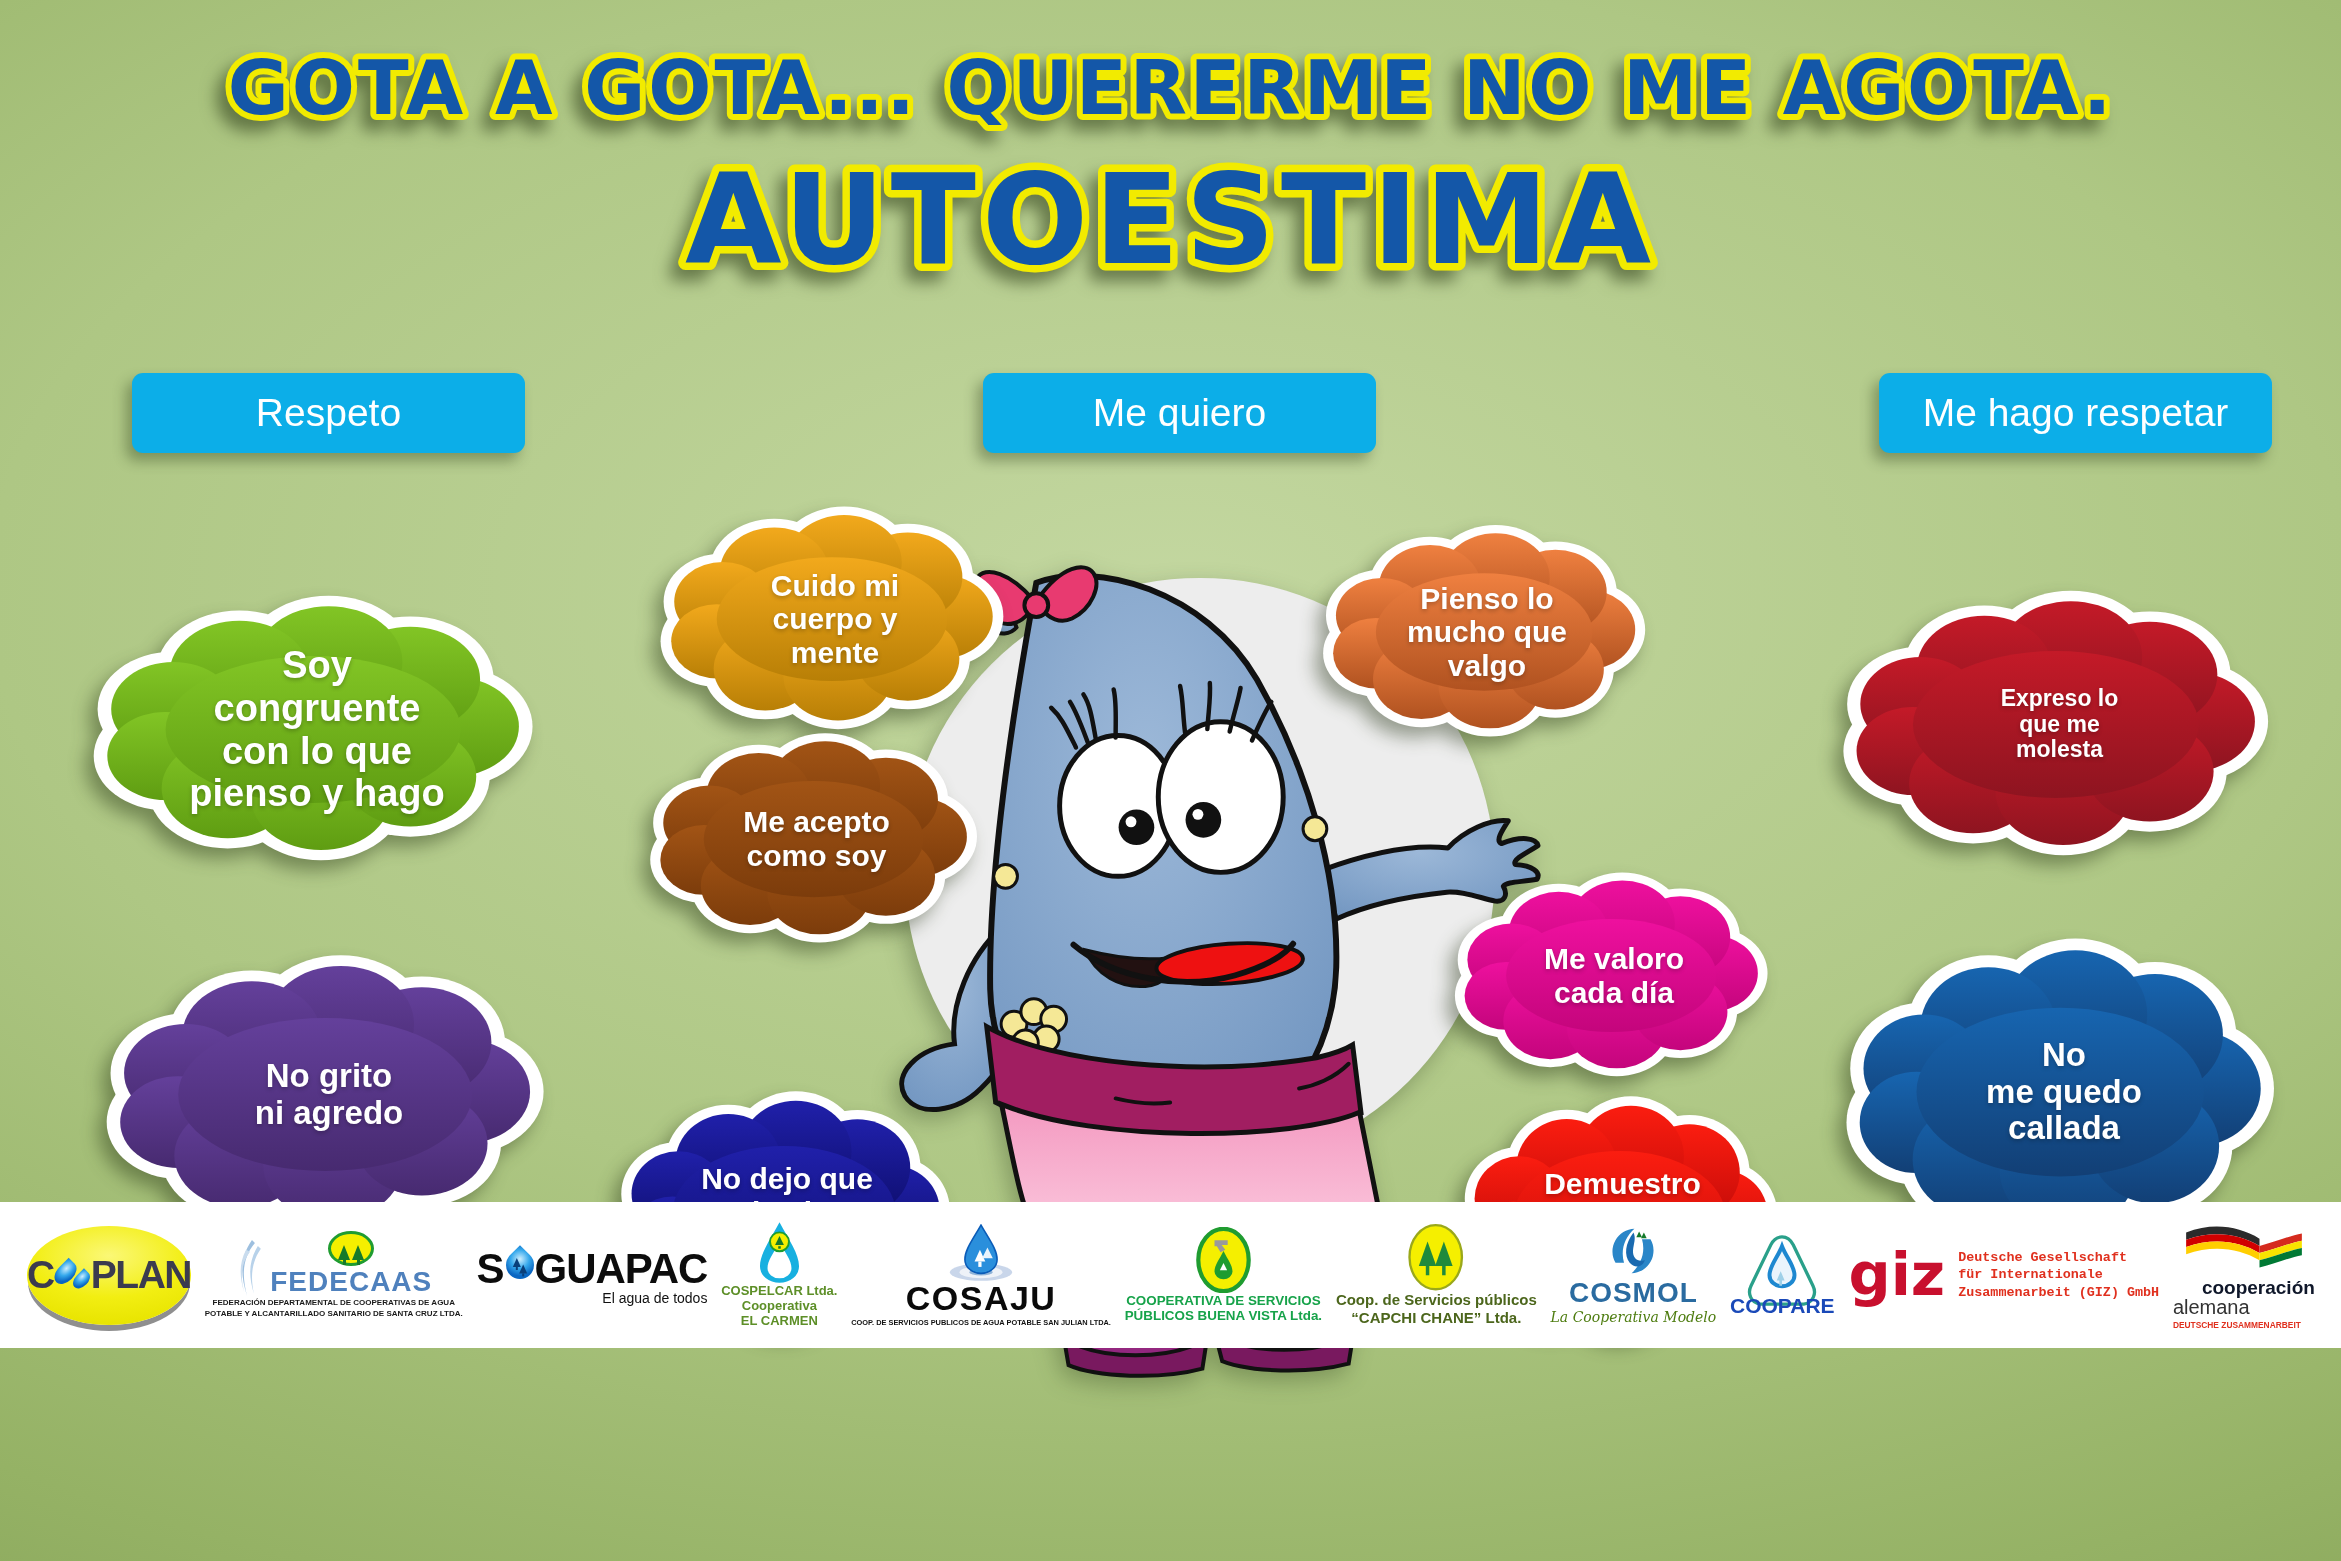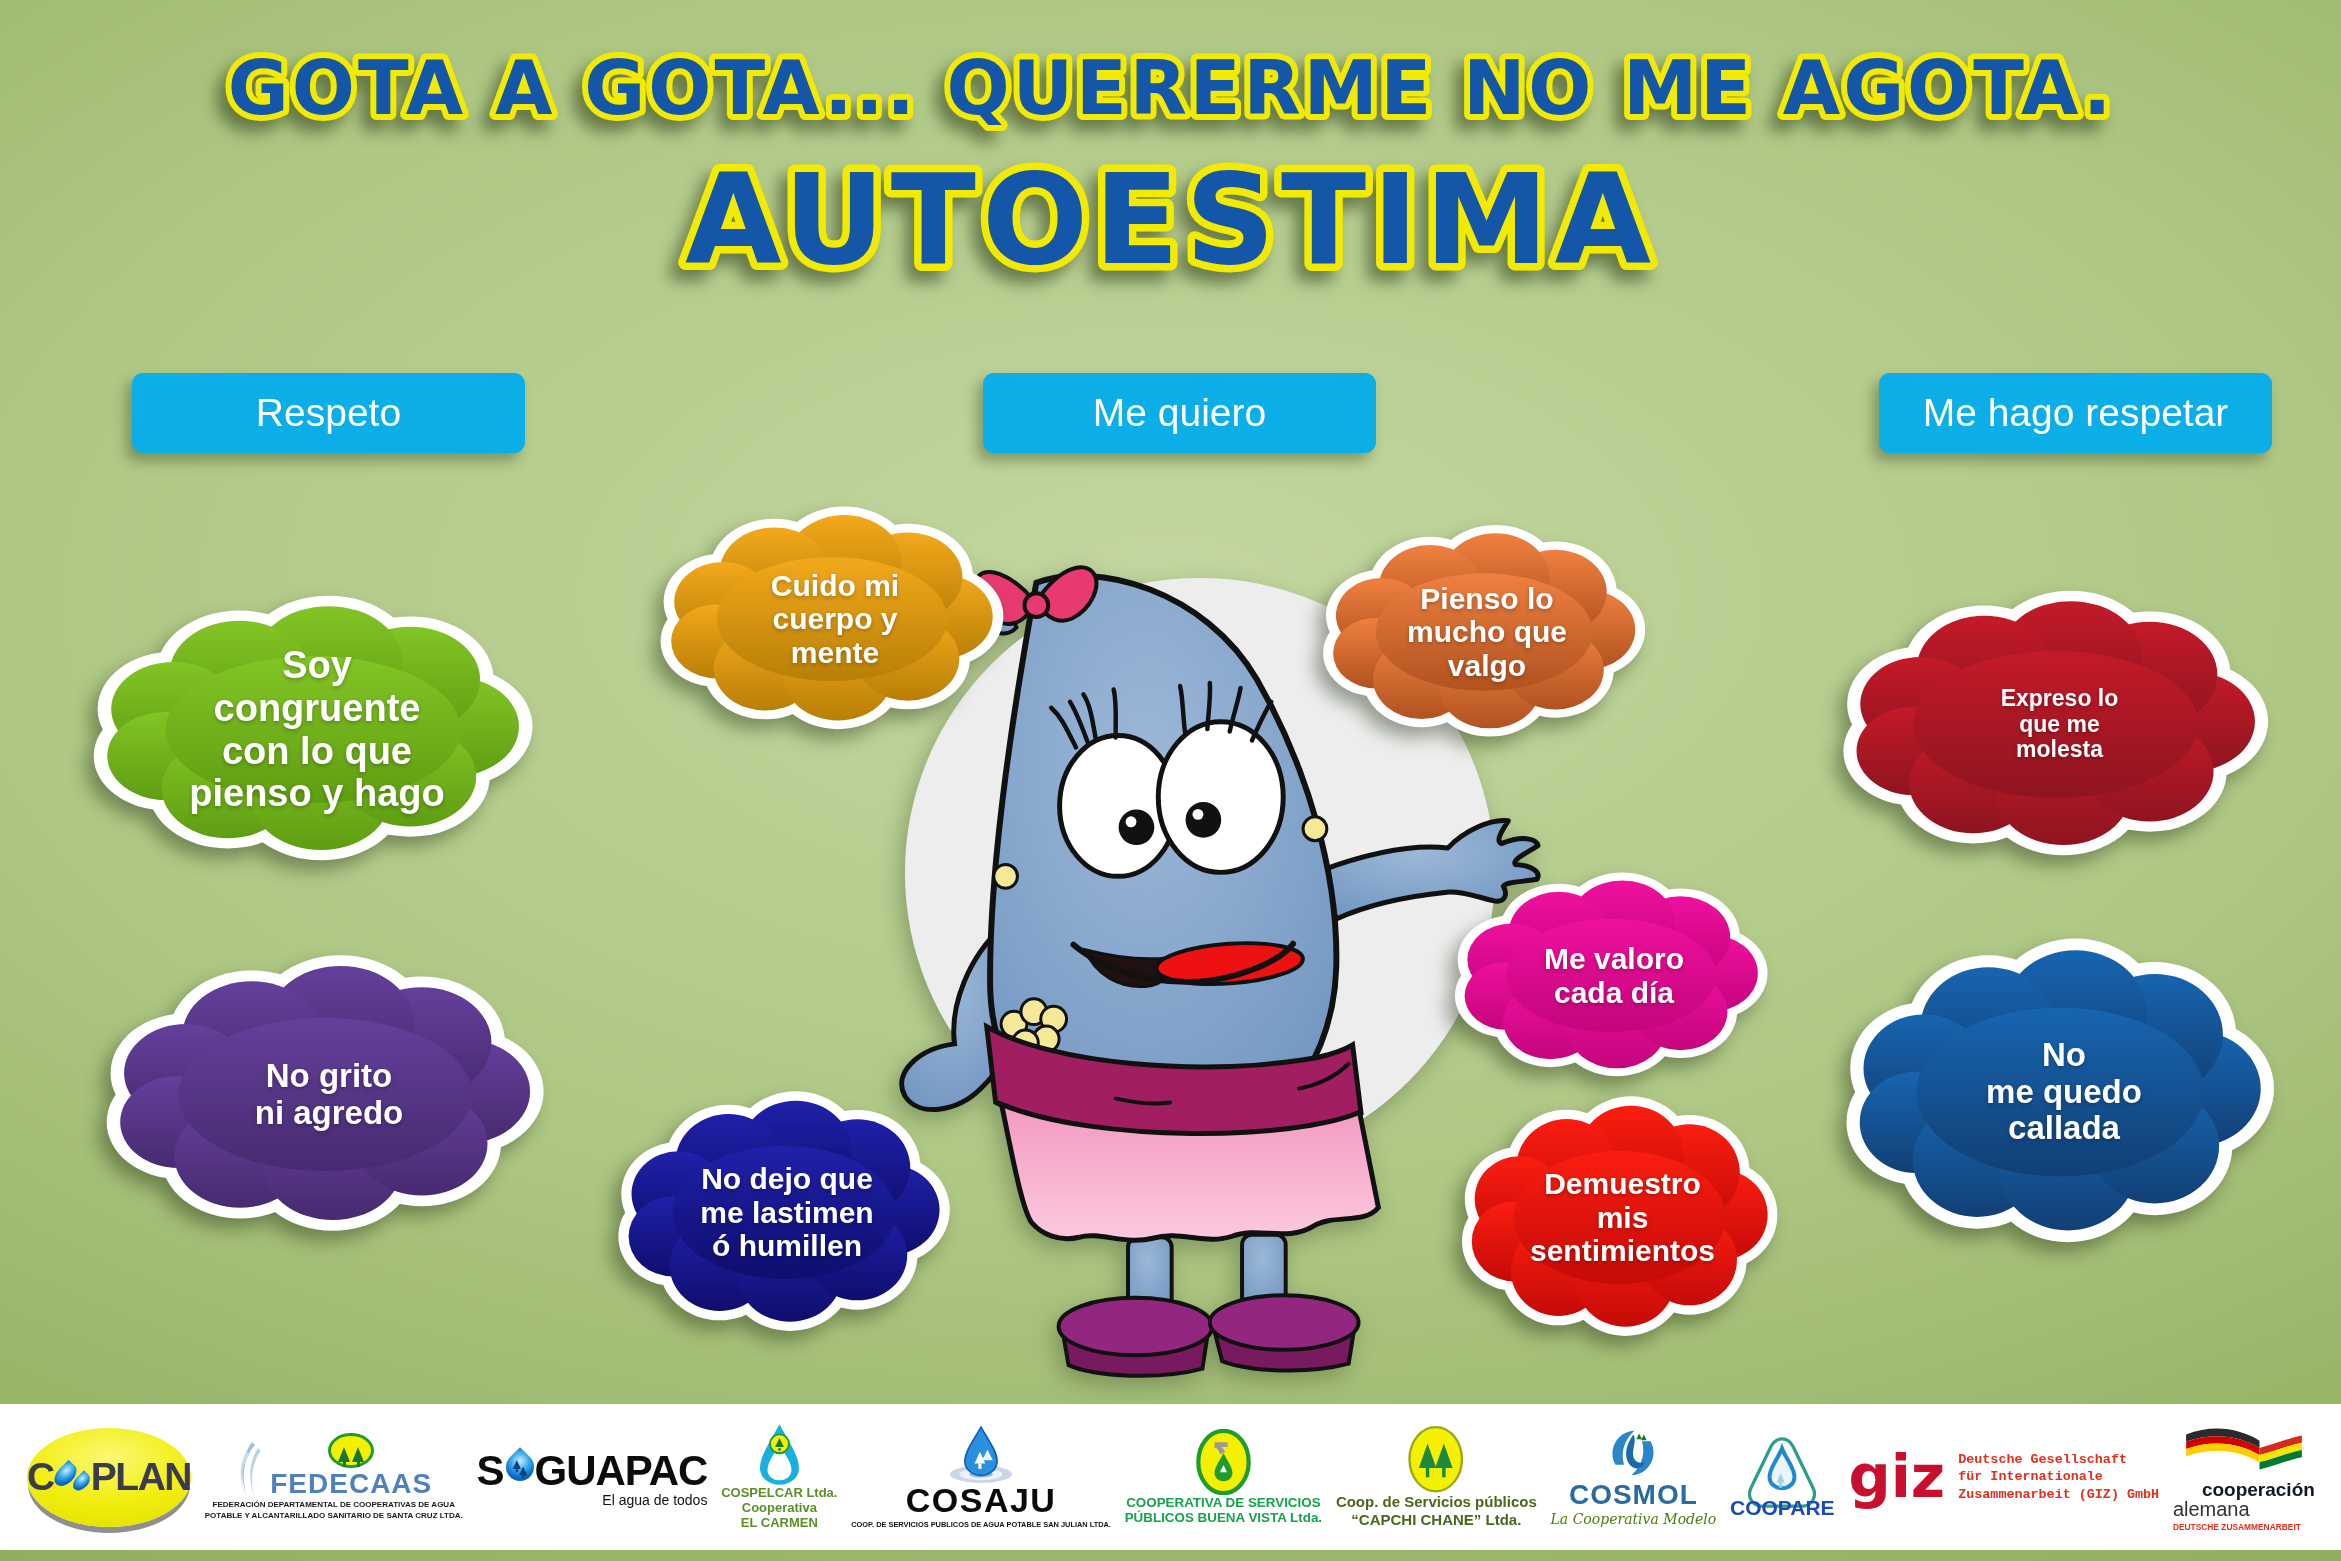--- a/index.html
+++ b/index.html
@@ -1,21 +1,21 @@
 <!DOCTYPE html>
 <html style="--bar: #0caee8; --title_fill: #1457a8; --title_stroke: #f2eb00; --soy_top: #82c525; --soy_bot: #5f9d12; --grito_top: #64409b; --grito_bot: #472a70; --cuido_top: #f2a91c; --cuido_bot: #b87f06; --acepto_top: #a25415; --acepto_bot: #7c3c0b; --dejo_top: #2020aa; --dejo_bot: #0e0e6e; --pienso_top: #ef8040; --pienso_bot: #b05220; --valoro_top: #ee109e; --valoro_bot: #c4057c; --demuestro_top: #fb1d10; --demuestro_bot: #c40b08; --expreso_top: #c41a28; --expreso_bot: #8e1420; --callada_top: #1765b0; --callada_bot: #123f75; --body: #6d92be; --body_light: #9cb8d8; --sash: #a11e61; --skirt: #f49ac1; --skirt_light: #fbc9de; --shoes: #93277f; --shoes_dark: #79195f; --bow: #e83a70; --beads: #f5e896; --lips: #ee1111; --circle_bg: #ededed;font-size:8px"><head>
 <meta charset="utf-8">
 <style>
   html,body{margin:0;padding:0;}
   body{
     width:2342px;height:1562px;overflow:hidden;
     font-family:"Liberation Sans",sans-serif;
     background:radial-gradient(120% 95% at 50% 38%, #c3d7a0 0%, #aec784 42%, #95b265 72%, #7d9a50 100%);
   }
-  #stage{position:relative;width:2342px;height:1550px;}
+  #stage{position:relative;width:2342px;height:1348px;}
 
   
   .titles{position:absolute;left:0;top:0;z-index:1;
     filter:drop-shadow(-9px 11px 8px rgba(40,55,20,.55));}
   .t1,.t2{fill:var(--title_fill);stroke:var(--title_stroke);paint-order:stroke;
     stroke-linejoin:round;text-anchor:middle;font-family:"DejaVu Sans",sans-serif;font-weight:800;}
   .t1{font-size:150px;stroke-width:24px;letter-spacing:6px;}
   .t2{font-size:252px;stroke-width:30px;letter-spacing:12px;}
 
   
@@ -295,20 +295,28 @@
   </div>
   <div class="cloud" id="cl-cuido">
     <svg viewBox="0 0 240 160" preserveAspectRatio="none">
         <use href="#cloud-back" fill="#fff"></use>
         <use href="#cloud-front" fill="url(#g-cuido)"></use>
       </svg>
     <div class="txt">Cuido mi
 cuerpo y
 mente</div>
   </div>
+  <div class="cloud" id="cl-acepto">
+    <svg viewBox="0 0 240 160" preserveAspectRatio="none">
+        <use href="#cloud-back" fill="#fff"></use>
+        <use href="#cloud-front" fill="url(#g-acepto)"></use>
+      </svg>
+    <div class="txt">Me acepto
+como soy</div>
+  </div>
   <div class="cloud" id="cl-dejo">
     <svg viewBox="0 0 240 160" preserveAspectRatio="none">
         <use href="#cloud-back" fill="#fff"></use>
         <use href="#cloud-front" fill="url(#g-dejo)"></use>
       </svg>
     <div class="txt">No dejo que
 me lastimen
 ó humillen</div>
   </div>
   <div class="cloud" id="cl-pienso">

